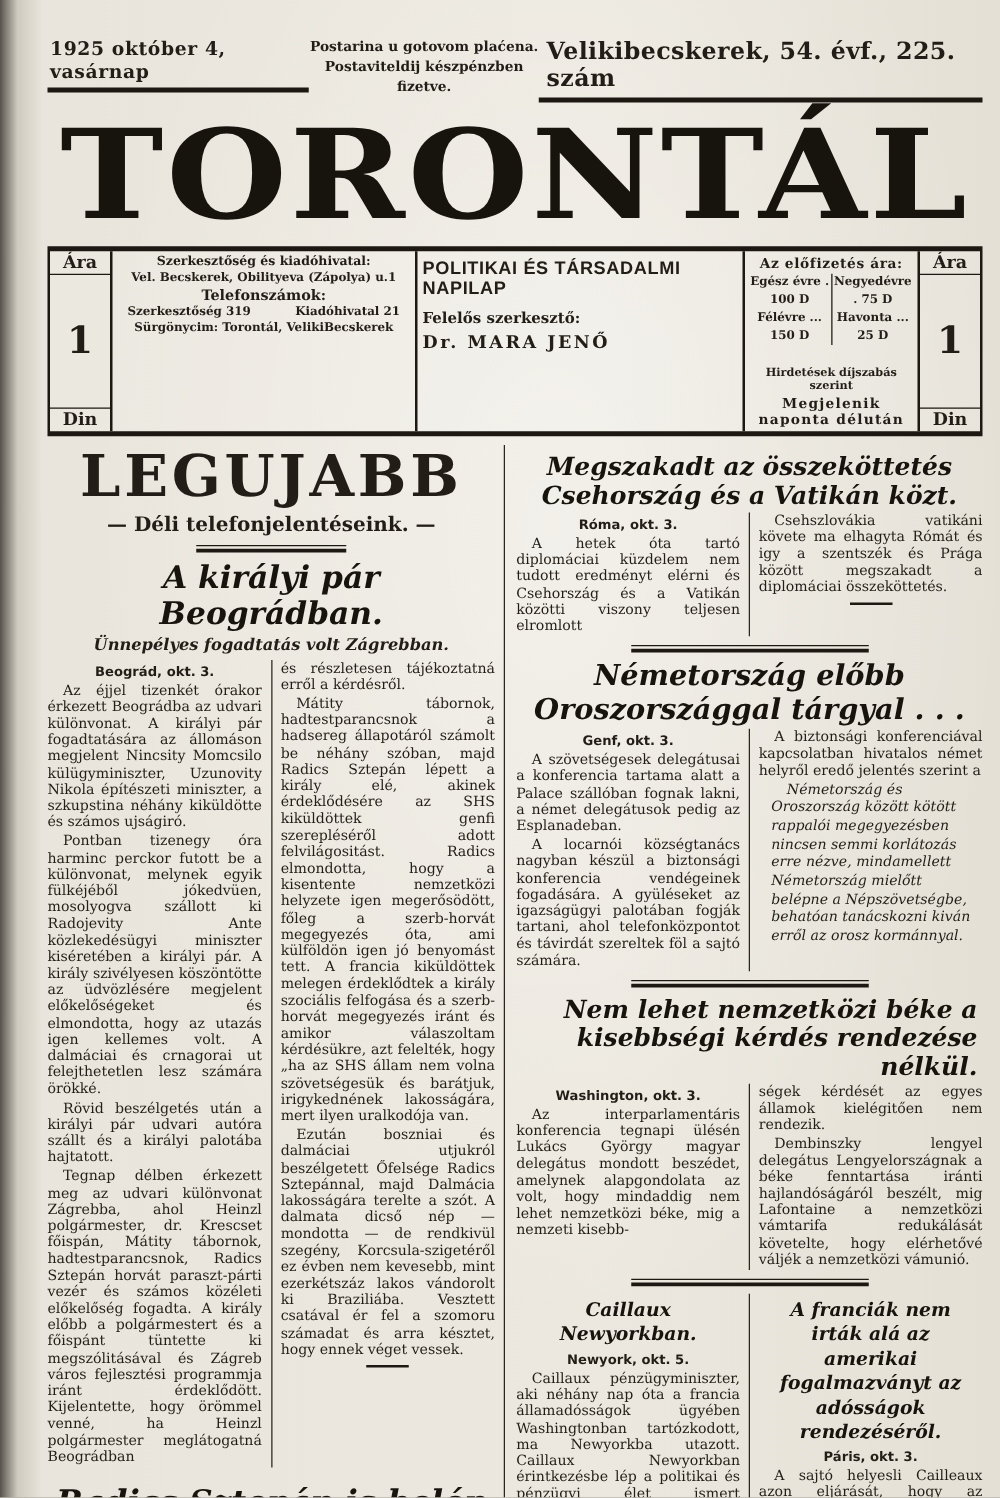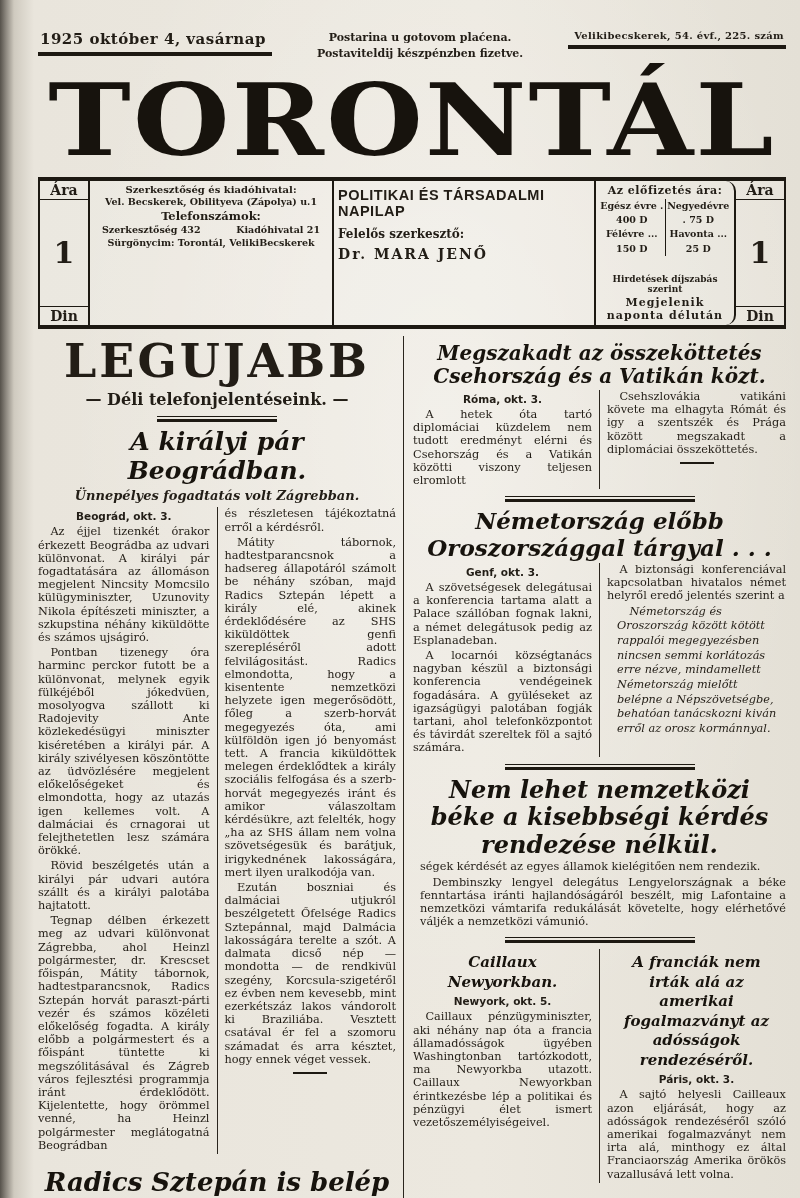--- a/index.html
+++ b/index.html
@@ -9,21 +9,21 @@
       radial-gradient(ellipse at 55% 35%, rgba(255,255,255,.35), rgba(0,0,0,0) 60%),
       linear-gradient(90deg,#56524b 0px,#8d887f 6px,#cfcabf 14px,#e9e5dc 34px,#ece8df 60%,#e4e0d6 100%);
     color:#221d16;overflow:hidden;
     font-family:"DejaVu Serif","Liberation Serif",serif;
   }
   .inner{padding:30px 14px 0 38px;}
   
   .topbar{display:flex;justify-content:space-between;align-items:flex-start;font-weight:bold;}
   .tb-date{font-size:15px;border-bottom:4px solid #1d1912;padding:0 6px 4px 2px;letter-spacing:.5px;}
   .tb-center{font-size:11px;text-align:center;line-height:1.45;font-family:"DejaVu Serif",serif;}
-  .tb-issue{font-size:10px;border-bottom:4px solid #1d1912;padding:0 2px 4px 6px;letter-spacing:.3px;}
+  .tb-issue{font-size:19px;border-bottom:4px solid #1d1912;padding:0 2px 4px 6px;letter-spacing:.3px;}
   
   .masthead{
     margin:10px 0 0;text-align:center;font-weight:bold;font-family:"DejaVu Serif",serif;
     font-size:99px;line-height:.98;letter-spacing:2px;transform:scaleX(1.12);transform-origin:50% 50%;
     color:#17130d;
   }
   
   .infobar{
     display:flex;margin-top:8px;border:2px solid #1d1912;border-top-width:4px;border-bottom-width:4px;
     background:rgba(255,255,255,.12);
@@ -36,21 +36,21 @@
   .price-box .p-u{font-size:14px;border-top:1px solid #1d1912;padding:1px 0;}
   .office-box{flex:0 0 234px;text-align:center;font-size:10px;line-height:1.25;padding:3px 4px;font-weight:bold;}
   .office-box .o2{font-size:9.5px;}
   .office-box .o3{font-size:11.5px;margin-top:1px;}
   .office-box .o4{display:flex;justify-content:space-between;padding:0 8px;font-size:9.5px;}
   .office-box .o5{font-size:9.5px;margin-top:1px;}
   .center-box{flex:0 0 252px;text-align:left;padding:6px 4px;}
   .center-box .paper-type{font-size:14.5px;font-weight:bold;letter-spacing:.5px;font-family:"Liberation Sans",sans-serif;}
   .center-box .editor-label{font-size:12px;font-weight:bold;margin-top:8px;}
   .center-box .editor-name{font-size:14px;font-weight:bold;letter-spacing:2px;margin-top:5px;}
-  .sub-box{flex:1;text-align:center;font-size:9.5px;font-weight:bold;padding:3px 3px;border-radius:10px;}
+  .sub-box{flex:1;text-align:center;font-size:9.5px;font-weight:bold;padding:3px 3px;}
   .sub-box .s-title{font-size:11px;letter-spacing:.5px;}
   .sub-rates{display:flex;margin-top:2px;}
   .sub-rates>div{flex:1;line-height:1.5;}
   .sub-rates>div:first-child{border-right:1.5px solid #1d1912;}
   .sub-note{margin-top:18px;font-size:9px;}
   .sub-appears{font-size:11px;letter-spacing:1px;margin-top:2px;}
   
   .content{display:flex;margin-top:7px;}
   .half{min-width:0;}
   .left-half{flex:0 0 358px;border-right:1.5px solid #2a251d;padding-right:7px;}
@@ -62,21 +62,21 @@
   
   .latest-title{margin:2px 0 0;text-align:center;font-size:46px;line-height:1;font-weight:bold;letter-spacing:3px;font-family:"DejaVu Serif",serif;}
   .latest-sub{text-align:center;font-size:16px;font-weight:bold;margin-top:6px;}
   .double-rule{width:120px;margin:7px auto 6px;border-top:1.5px solid #1d1912;border-bottom:3px solid #1d1912;height:2px;}
   .double-rule.wide{width:190px;}
   .headline{font-style:italic;font-weight:bold;text-align:center;line-height:1.15;margin:6px 4px 2px;color:#17130d;}
   .h-a1{font-size:25px;}
   .h-a2{font-size:26px;margin-top:14px;}
   .h-a3{font-size:20px;}
   .h-a4{font-size:23px;}
-  .h-a5{font-size:24px;}
+  .h-a5{font-size:20px;text-align:right;}
   .subhead{text-align:center;font-size:13px;font-weight:bold;font-style:italic;margin:3px 0 4px;}
   .minihead{text-align:center;font-size:15px;font-weight:bold;font-style:italic;line-height:1.3;margin:4px 6px 2px;color:#17130d;}
   
   .dateline{text-align:center;font-size:11.5px;margin:2px 0;}
   .dateline b{font-family:"DejaVu Sans","Liberation Sans",sans-serif;font-size:10.5px;}
   p.bt{font-size:11.3px;line-height:1.17;text-align:justify;margin:0 0 2px;text-indent:1.1em;}
   p.bt.noindent{text-indent:0;}
   p.bt.quote{font-style:italic;padding-left:10px;text-align:left;line-height:1.3;}
   .end-dash{width:34px;border-top:2px solid #1d1912;margin:6px auto 2px;}
 </style>
@@ -101,35 +101,35 @@
       <div class="price-box">
         <div class="p-l">Ára</div>
         <div class="p-v">1</div>
         <div class="p-u">Din</div>
       </div>
       <div class="office-box">
         <div class="o1">Szerkesztőség és kiadóhivatal:</div>
         <div class="o2">Vel. Becskerek, Obilityeva (Zápolya) u.1</div>
         <div class="o3">Telefonszámok:</div>
         <div class="o4">
-          <span>Szerkesztőség 432</span>
+          <span>Szerkesztőség 319</span>
           <span>Kiadóhivatal 21</span>
         </div>
         <div class="o5">Sürgönycim: Torontál, VelikiBecskerek</div>
       </div>
       <div class="center-box">
         <div class="paper-type">POLITIKAI ÉS TÁRSADALMI NAPILAP</div>
         <div class="editor-label">Felelős szerkesztő:</div>
         <div class="editor-name">Dr. MARA JENŐ</div>
       </div>
       <div class="sub-box">
         <div class="s-title">Az előfizetés ára:</div>
         <div class="sub-rates">
           <div>
-            <div>Egész évre . 400 D</div>
+            <div>Egész évre . 100 D</div>
             <div>Félévre ... 150 D</div>
           </div>
           <div>
             <div>Negyedévre . 75 D</div>
             <div>Havonta ... 25 D</div>
           </div>
         </div>
         <div class="sub-note">Hirdetések díjszabás szerint</div>
         <div class="sub-appears">Megjelenik naponta délután</div>
       </div>
@@ -204,20 +204,24 @@
               <p class="bt">A biztonsági konferenciával kapcsolatban hivatalos német helyről eredő jelentés szerint a</p>
               <p class="bt quote">Németország és Oroszország között kötött rappalói megegyezésben nincsen semmi korlátozás erre nézve, mindamellett Németország mielőtt belépne a Népszövetségbe, behatóan tanácskozni kiván erről az orosz kormánnyal.</p>
             </div>
           </div>
           <div class="double-rule wide"></div>
         </section>
 
         <section>
           <h3 class="headline h-a5">Nem lehet nemzetközi béke a kisebbségi kérdés rendezése nélkül.</h3>
           <div class="cols">
+            <div class="col c1">
+              <div class="dateline"><b>Washington, okt. 3.</b></div>
+              <p class="bt">Az interparlamentáris konferencia tegnapi ülésén Lukács György magyar delegátus mondott beszédet, amelynek alapgondolata az volt, hogy mindaddig nem lehet nemzetközi béke, mig a nemzeti kisebb-</p>
+            </div>
             <div class="col c2">
               <p class="bt noindent">ségek kérdését az egyes államok kielégitően nem rendezik.</p>
               <p class="bt">Dembinszky lengyel delegátus Lengyelországnak a béke fenntartása iránti hajlandóságáról beszélt, mig Lafontaine a nemzetközi vámtarifa redukálását követelte, hogy elérhetővé váljék a nemzetközi vámunió.</p>
             </div>
           </div>
           <div class="double-rule wide"></div>
         </section>
 
         <div class="cols">
           <div class="col c1">

